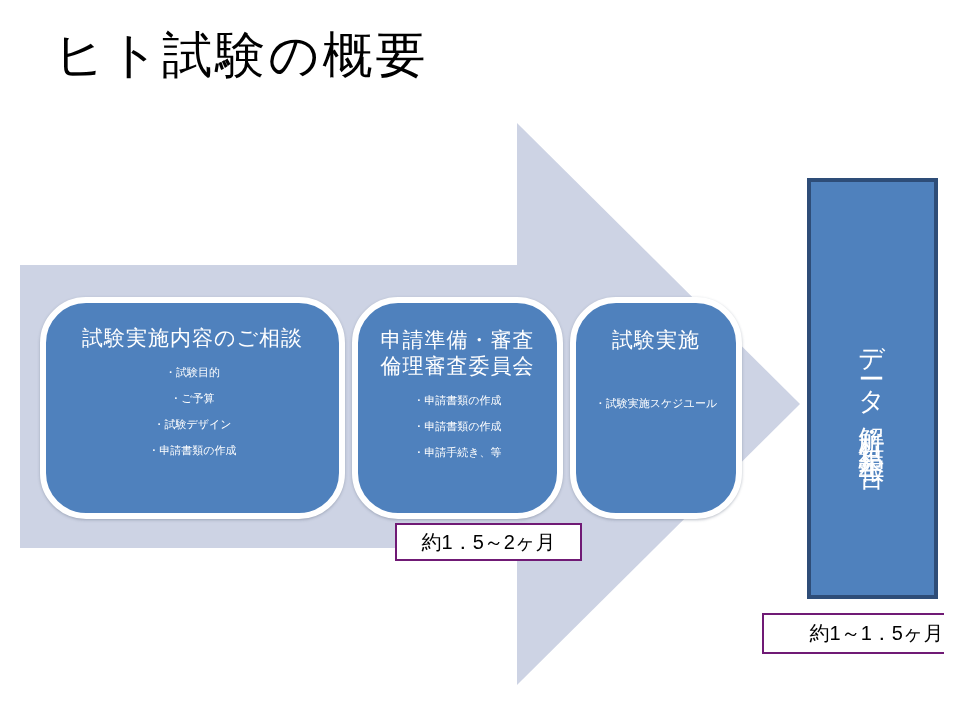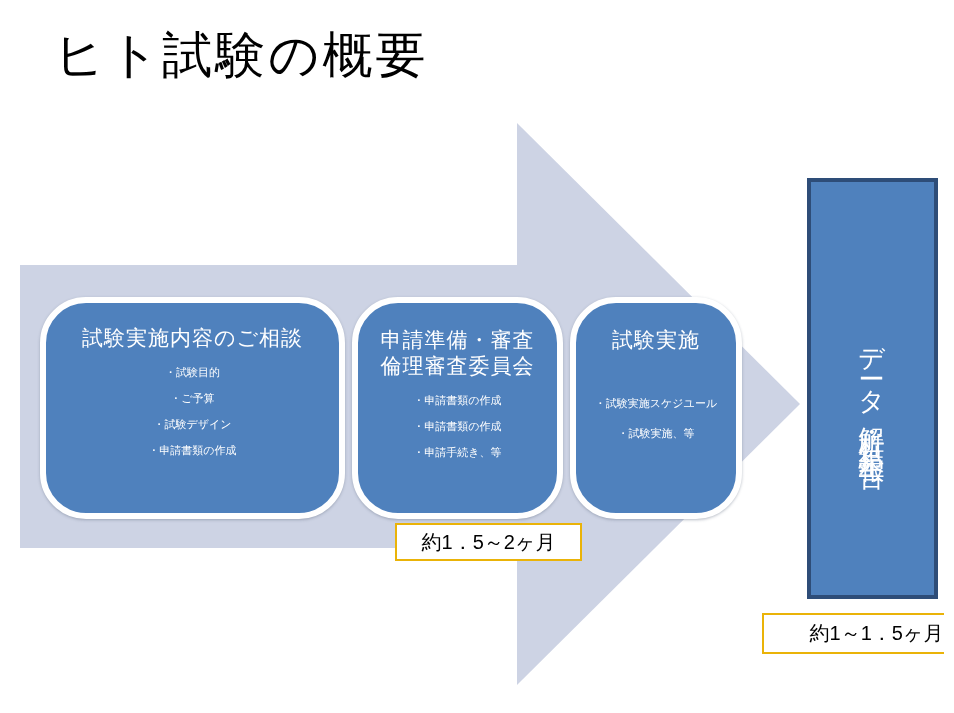--- a/index.html
+++ b/index.html
@@ -43,21 +43,21 @@
   }
   .step2 .step-heading,.step3 .step-heading{margin-top:24px;}
   .bullets{
     list-style:none;margin:8px 12px 0;padding:0 6px;
     font-size:11px;line-height:26px;
   }
   .step3 .bullets{margin-top:38px;line-height:24px;}
   .step3 .bullets li{margin-bottom:6px;}
   
   .duration{
-    position:absolute;box-sizing:border-box;background:#fff;border:2px solid #eab308;
+    position:absolute;box-sizing:border-box;background:#fff;border:2px solid #701a75;
     display:flex;align-items:center;justify-content:center;
     font-size:20px;color:#000;white-space:nowrap;z-index:5;
   }
   .duration1{left:395px;top:523px;width:187px;height:38px;}
   .duration2{left:762px;top:613px;width:185px;height:41px;padding-left:44px;}
   
   .final{
     position:absolute;left:807px;top:178px;width:131px;height:421px;box-sizing:border-box;
     background:var(--accent);border:4px solid var(--navy);
     display:flex;align-items:center;justify-content:center;z-index:2;
@@ -96,21 +96,20 @@
       <li>・申請書類の作成</li>
       <li>・申請書類の作成</li>
       <li>・申請手続き、等</li>
     </ul>
   </div>
 
   <div class="step step3">
     <div class="step-heading">試験実施</div>
     <ul class="bullets">
       <li>・試験実施スケジユール</li>
-      <li>・試験実施、等</li>
     </ul>
   </div>
 
   <div class="duration duration1">
     <span>約1．5～2ヶ月</span>
   </div>
 
   <div class="final">
     <span class="vtext">データ解析・結果報告</span>
   </div>

